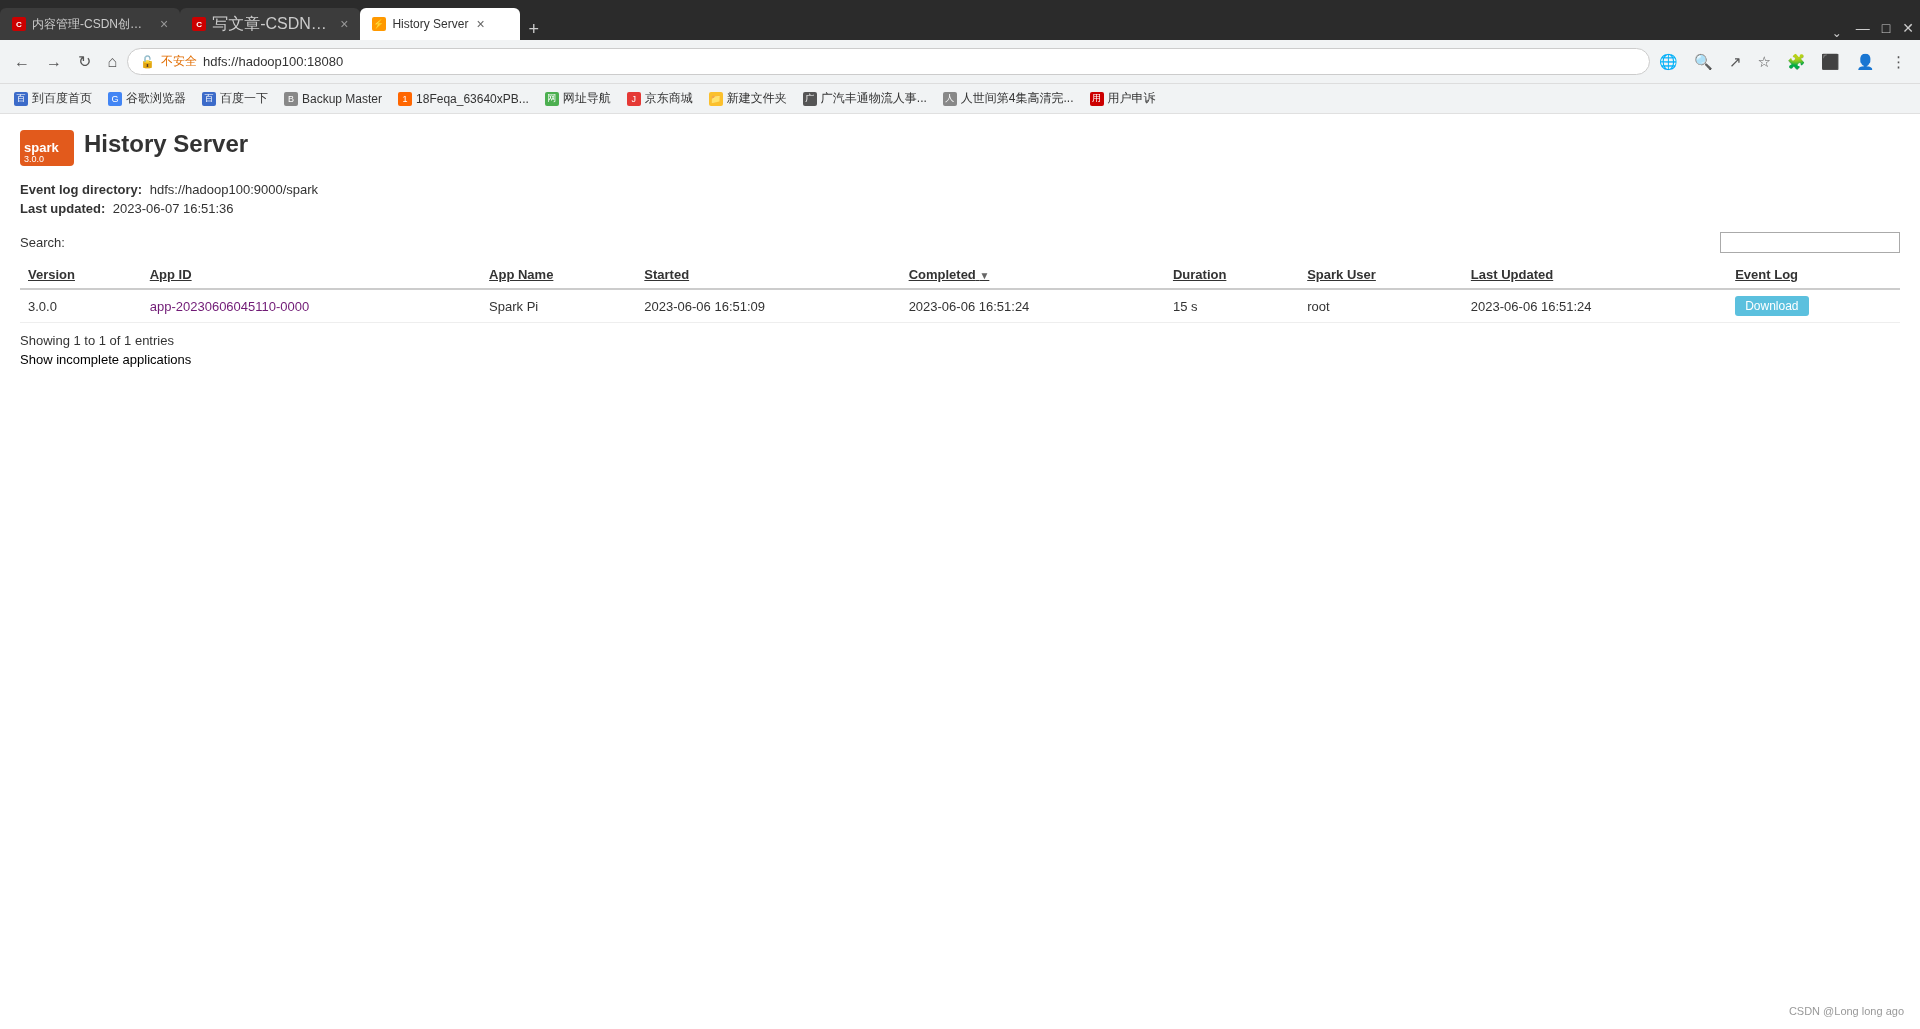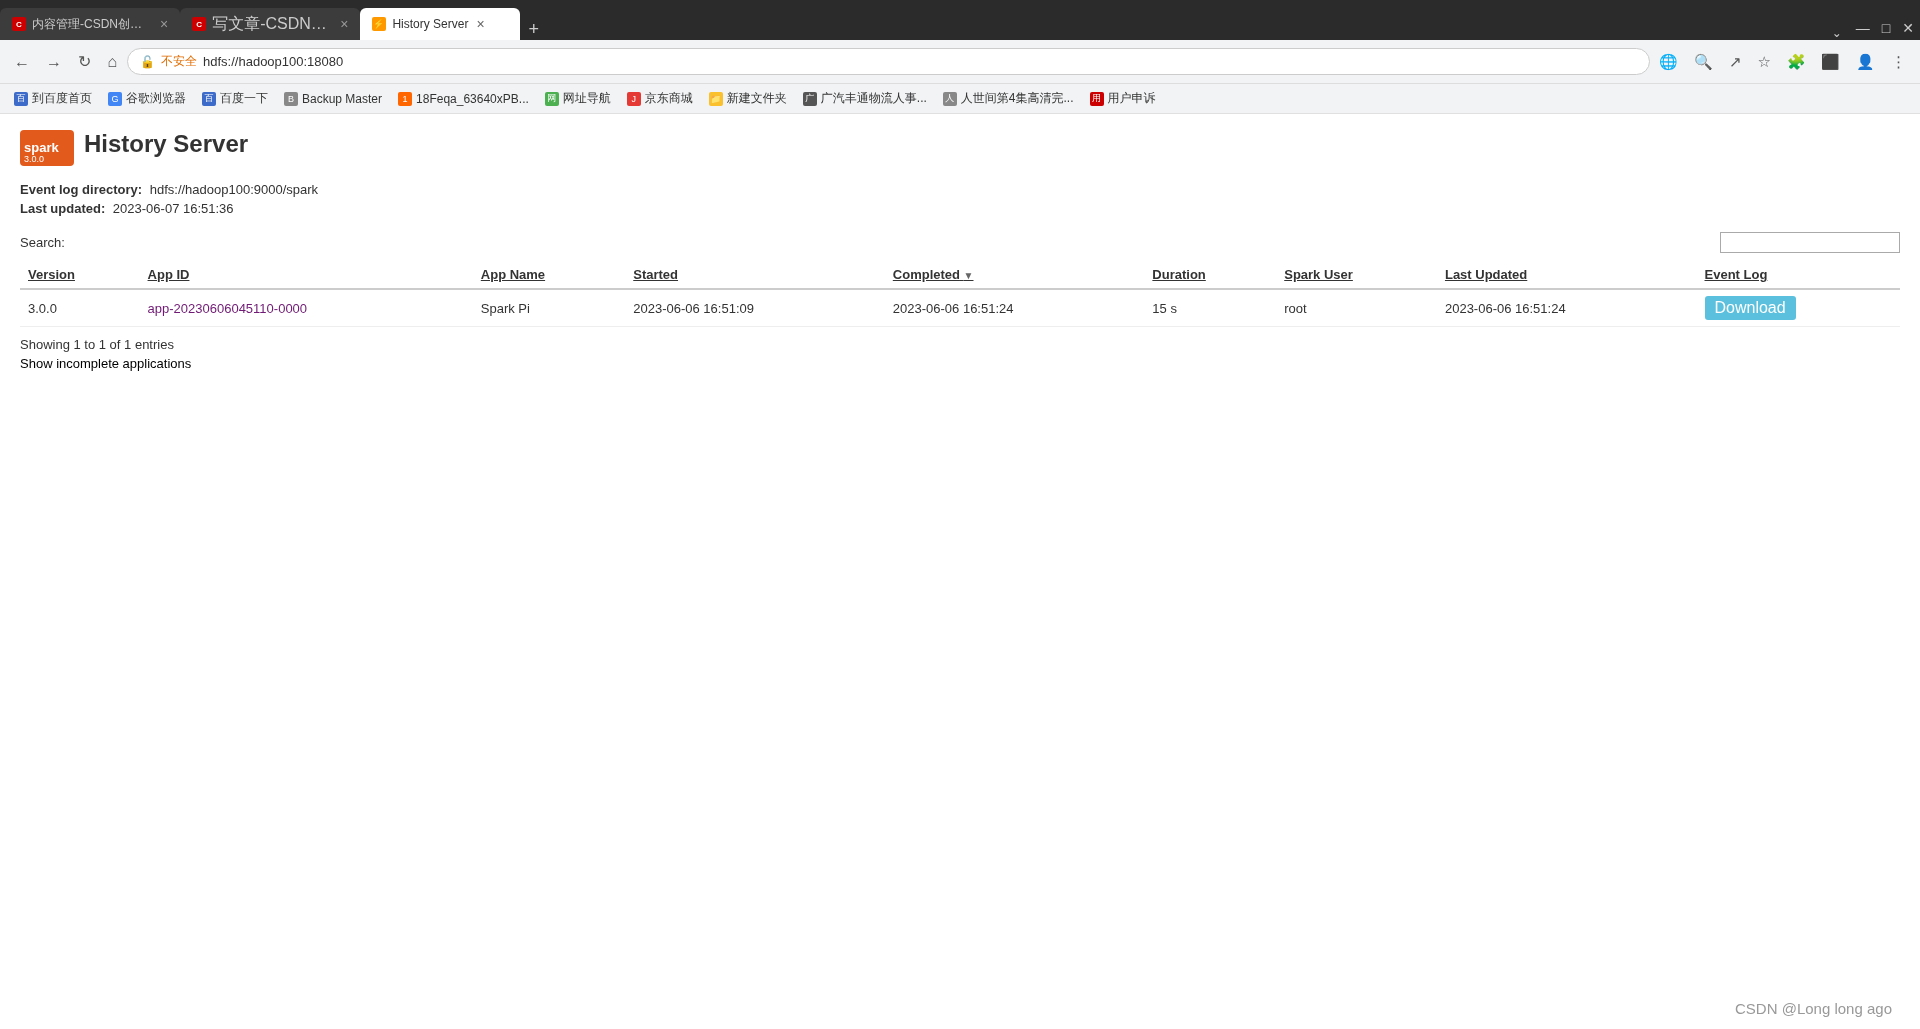--- a/index.html
+++ b/index.html
@@ -45,27 +45,27 @@
     .search-input { border: 1px solid #aaa; padding: 2px 6px; font-size: 13px; width: 180px; outline: none; }
 
     .data-table { width: 100%; border-collapse: collapse; font-size: 13px; }
     .data-table thead tr { border-bottom: 2px solid #ccc; text-decoration: underline; }
     .data-table th { text-align: left; padding: 6px 8px; font-weight: bold; color: #333; cursor: pointer; white-space: nowrap; }
     .data-table th .sort-arrow { font-size: 10px; color: #666; }
     .data-table tbody tr { border-bottom: 1px solid #eee; }
     .data-table td { padding: 6px 8px; color: #333; }
     .data-table td a { color: #701a75; text-decoration: none; }
 
-    .download-btn { background: #5bc0de; color: #fff; border: none; padding: 3px 10px; border-radius: 3px; cursor: pointer; font-size: 16px; }
+    .download-btn { background: #5bc0de; color: #fff; border: none; padding: 3px 10px; border-radius: 3px; cursor: pointer; font-size: 12px; }
 
     .table-footer { margin-top: 10px; font-size: 13px; color: #333; }
     .show-incomplete { color: #000000; text-decoration: none; display: block; margin-top: 4px; font-size: 13px; }
 
     
-    .watermark { position: fixed; bottom: 10px; right: 22px; font-size: 15px; color: #999; background: rgba(255,255,255,0.8); padding: 2px 6px; }
+    .watermark { position: fixed; bottom: 10px; right: 10px; font-size: 11px; color: #999; background: rgba(255,255,255,0.8); padding: 2px 6px; }
   </style>
 </head>
 <body>
 
 <div class="browser-chrome">
 
   <div class="tab-bar">
     <div class="tab">
       <span class="tab-favicon csdn">C</span>
       <span style="font-size:12px;max-width:120px;overflow:hidden;text-overflow:ellipsis;white-space:nowrap;">内容管理-CSDN创作中心</span>

